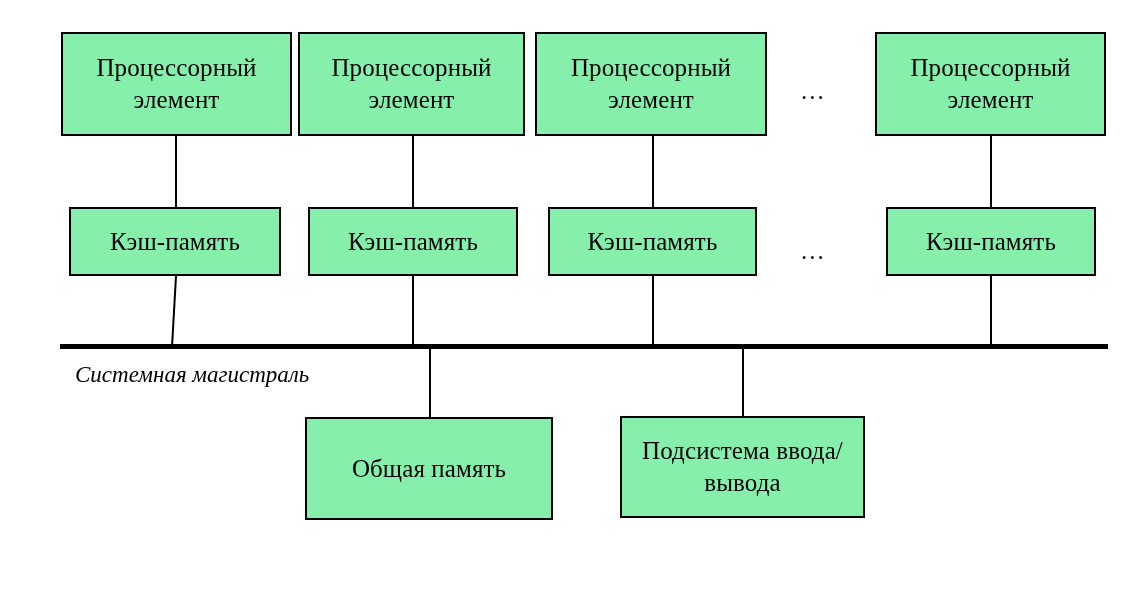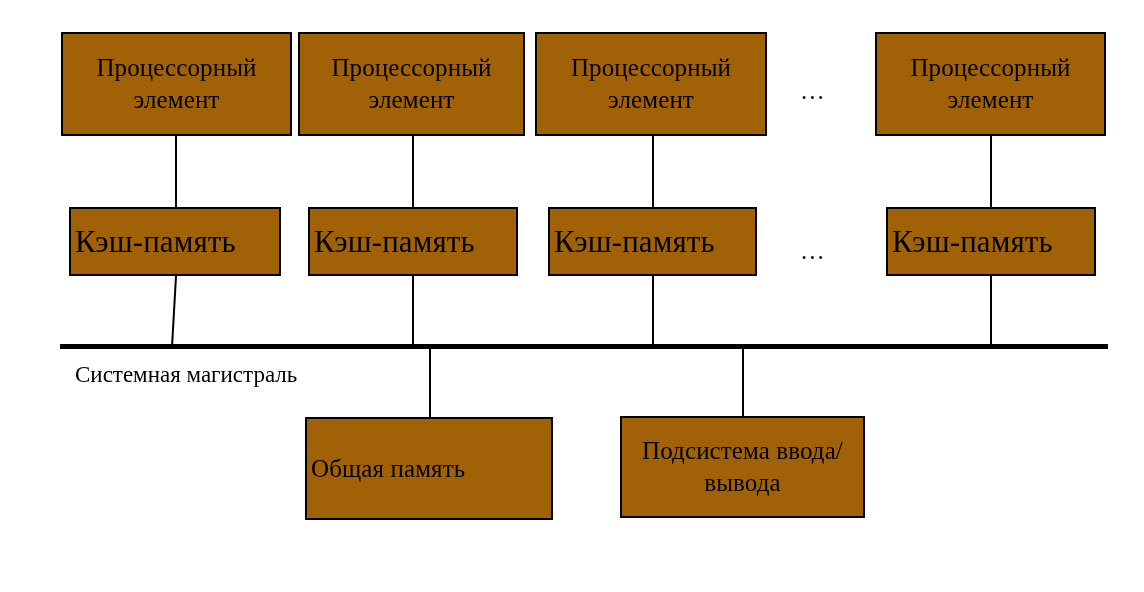--- a/index.html
+++ b/index.html
@@ -12,54 +12,55 @@
     width: 1144px;
     height: 592px;
     background: #ffffff;
     font-family: "Liberation Serif", "DejaVu Serif", serif;
     overflow: hidden;
   }
   .node {
     position: absolute;
     box-sizing: border-box;
     border: 2px solid #000000;
-    background: #a16207;
+    background: #86efac;
     display: flex;
     align-items: center;
-    justify-content: flex-start;
+    justify-content: center;
     text-align: center;
     color: #000000;
     font-size: 25px;
     line-height: 1.28;
     letter-spacing: 0.1px;
   }
   .node span {
     display: block;
     padding: 0 4px;
   }
   .pe-box  { font-size: 25px; }
-  .cache-box { font-size: 31px; }
+  .cache-box { font-size: 25px; }
   .bottom-box { font-size: 25px; }
 
   .connector {
     position: absolute;
     background: #000000;
     width: 2px;
   }
   .bus {
     position: absolute;
     background: #000000;
     height: 5px;
   }
   .bus-label {
     position: absolute;
     color: #000000;
     font-size: 23px;
     white-space: nowrap;
     line-height: 1;
+    font-style: italic;
   }
   .ellipsis {
     position: absolute;
     color: #000000;
     font-size: 25px;
     letter-spacing: 2px;
     line-height: 1;
     white-space: nowrap;
   }
   .slanted {

